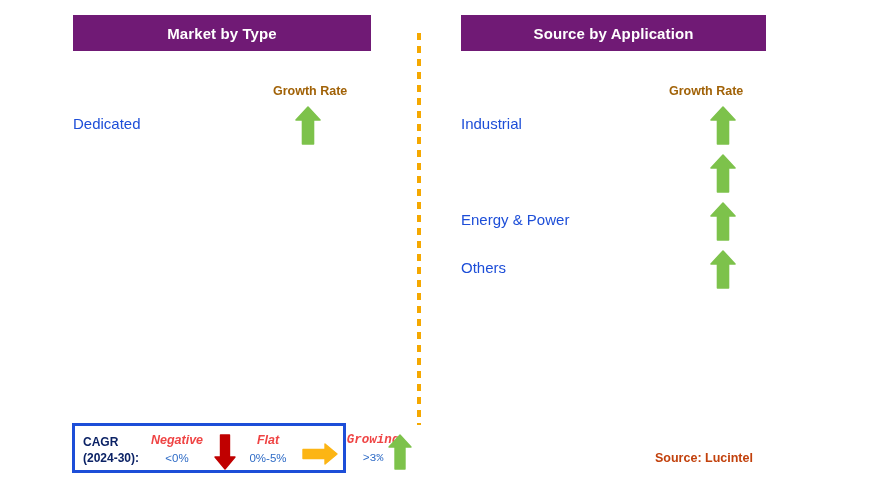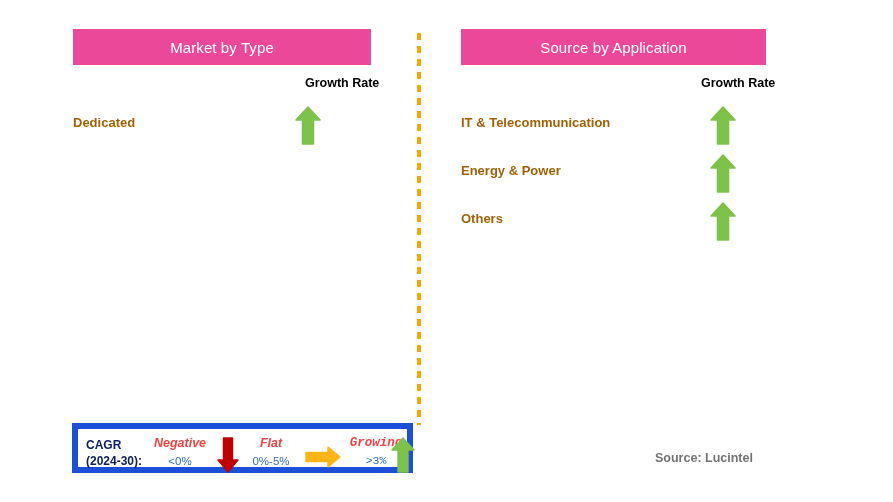--- a/index.html
+++ b/index.html
@@ -18,64 +18,63 @@
   
   .panel {
     position: absolute;
     top: 0;
   }
   #panel-type   { left: 73px;  width: 298px; }
   #panel-app    { left: 461px; width: 305px; }
 
   .panel-header {
     position: absolute;
-    top: 29px;
+    top: 15px;
     left: 0;
     width: 100%;
     height: 36px;
-    background: #ec4899;
+    background: #701a75;
     color: #ffffff;
     font-size: 15px;
-    font-weight: normal;
+    font-weight: bold;
     display: flex;
     align-items: center;
     justify-content: center;
     letter-spacing: .1px;
   }
 
   .growth-rate-label {
     position: absolute;
-    top: 76px;
+    top: 84px;
     font-size: 12.5px;
     font-weight: bold;
-    color: #000000;
-    white-space: nowrap;
-    margin-left: 32px;
+    color: #a16207;
+    white-space: nowrap;
   }
   #panel-type .growth-rate-label { left: 200px; }
   #panel-app  .growth-rate-label { left: 208px; }
 
   
   .rows {
     position: absolute;
     left: 0;
     top: 104px;
     width: 100%;
   }
   .row {
     position: relative;
     height: 48px;
   }
   .row-label {
     position: absolute;
     left: 0;
     top: 11px;
-    font-size: 13px;
-    font-weight: bold;
-    color: #a16207;
+    font-size: 15px;
+    font-weight: normal;
+    color: #1d4ed8;
     white-space: nowrap;
   }
   .row-arrow {
     position: absolute;
     top: 2px;
   }
   #panel-type .row-arrow { left: 222px; }
   #panel-app  .row-arrow { left: 249px; }
 
   
@@ -97,23 +96,23 @@
     );
     background-size: 4px 13px;
     background-repeat: repeat-y;
   }
 
   
   #legend {
     position: absolute;
     left: 72px;
     top: 423px;
-    width: 341px;
+    width: 274px;
     height: 50px;
-    border: 6px solid #1d4ed8;
+    border: 3px solid #1d4ed8;
     background: #ffffff;
     box-sizing: border-box;
   }
   .legend-title {
     position: absolute;
     left: 8px;
     top: 8px;
     font-size: 12px;
     font-weight: bold;
     color: #0b2265;
@@ -151,21 +150,21 @@
   #legend-icon-flat     { left: 227px; top: 17px; }
   #legend-icon-growing  { left: 313px; top: 8px; }
 
   
   #source {
     position: absolute;
     left: 655px;
     top: 451px;
     font-size: 12.5px;
     font-weight: bold;
-    color: #737373;
+    color: #c2410c;
     white-space: nowrap;
   }
 </style>
 </head>
 <body>
 
 <div class="panel" id="panel-type">
 
   <div class="panel-header">Market by Type</div>
 
@@ -190,23 +189,30 @@
 
 <div class="panel" id="panel-app">
 
   <div class="panel-header">Source by Application</div>
 
   <div class="growth-rate-label">Growth Rate</div>
 
   <div class="rows">
 
 
-
-    <div class="row">
-      <span class="row-label">IT &amp; Telecommunication</span>
+    <div class="row">
+      <span class="row-label">Industrial</span>
+      <span class="row-arrow">
+        <svg class="arrow-up-green" width="26" height="40" viewBox="0 0 26 40">
+          <path d="M13 1 L25 14 L18.5 14 L18.5 38 L7.5 38 L7.5 14 L1 14 Z" fill="#7dc24b" stroke="#7dc24b" stroke-width="1.6" stroke-linejoin="round"></path>
+        </svg>
+      </span>
+    </div>
+
+    <div class="row">
       <span class="row-arrow">
         <svg class="arrow-up-green" width="26" height="40" viewBox="0 0 26 40">
           <path d="M13 1 L25 14 L18.5 14 L18.5 38 L7.5 38 L7.5 14 L1 14 Z" fill="#7dc24b" stroke="#7dc24b" stroke-width="1.6" stroke-linejoin="round"></path>
         </svg>
       </span>
     </div>
 
 
     <div class="row">
       <span class="row-label">Energy &amp; Power</span>

